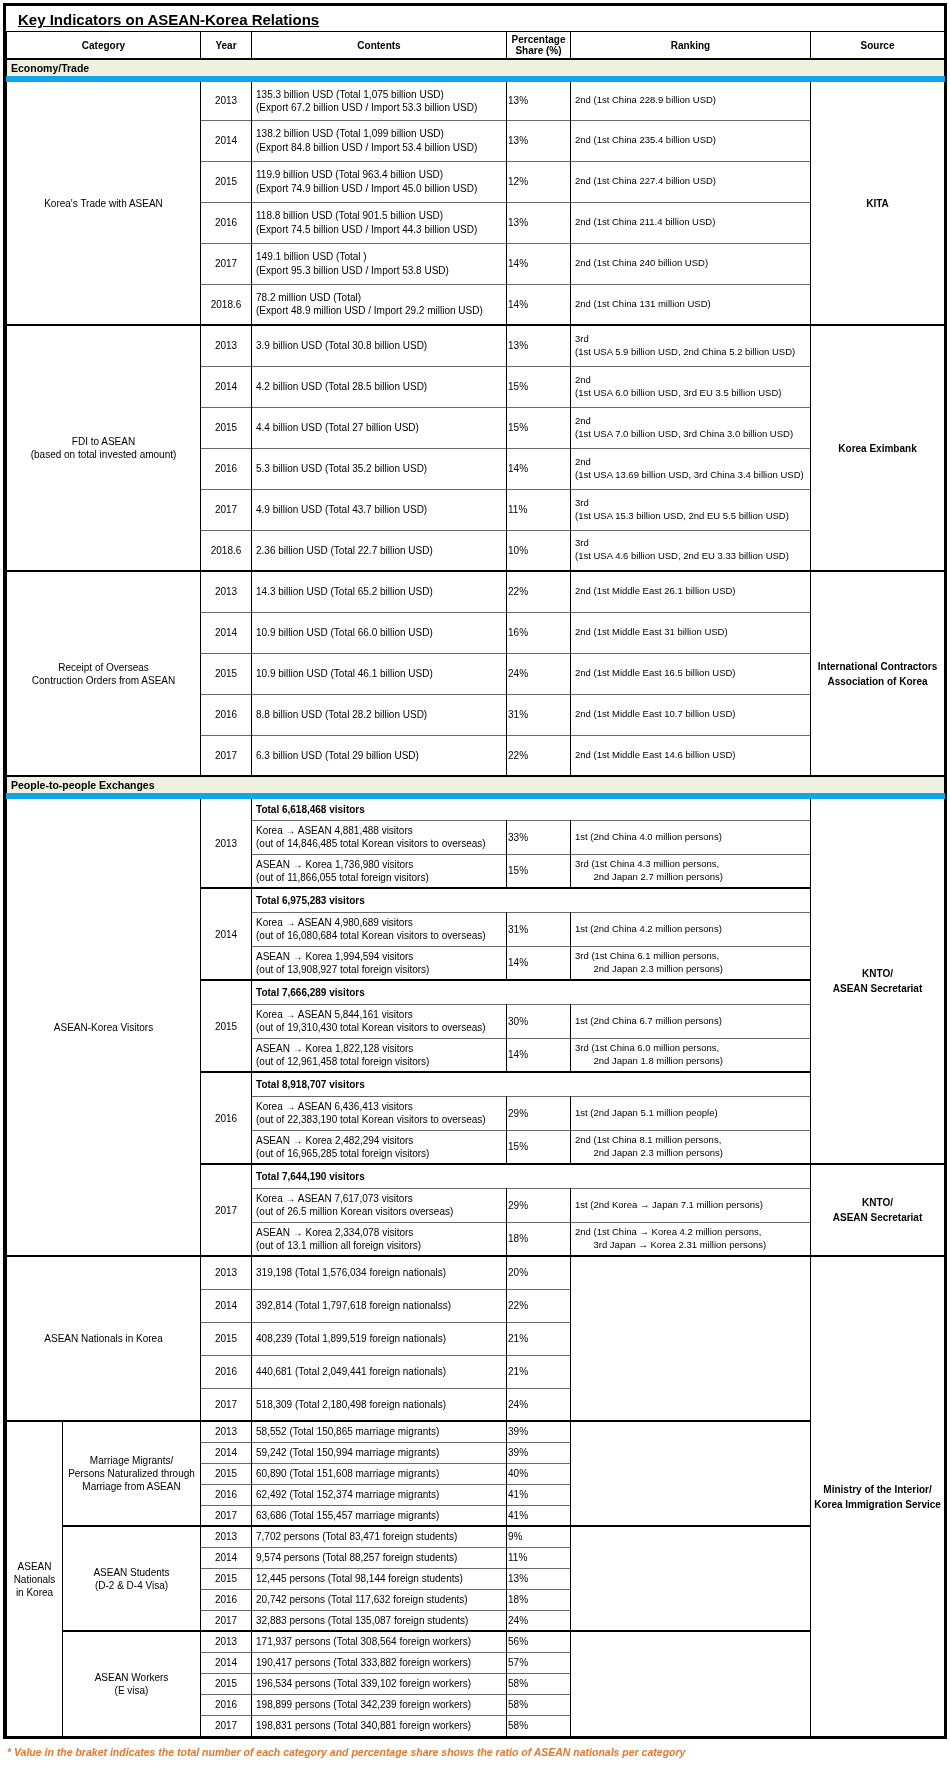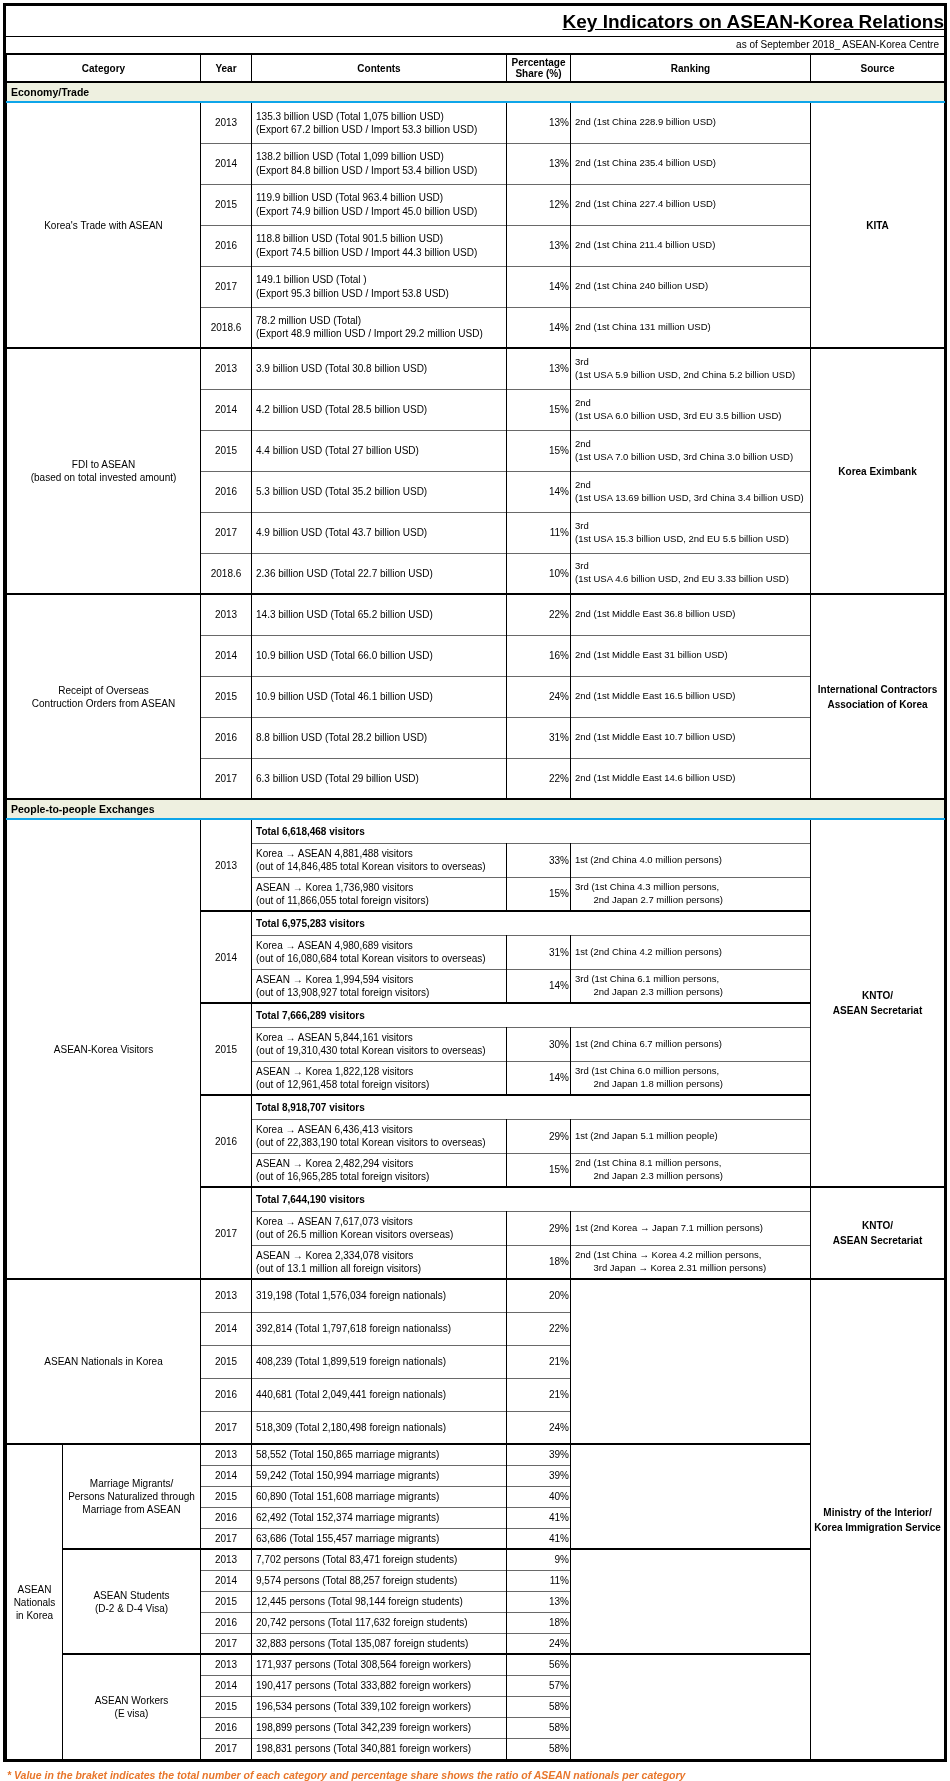--- a/index.html
+++ b/index.html
@@ -1,49 +1,48 @@
 <!DOCTYPE html>
 <html style="--section-bg: #eef0e0;"><head>
 <meta charset="utf-8">
 <style>
   html,body{margin:0;padding:0;}
   body{width:950px;height:1781px;background:#fff;overflow:hidden;
        font-family:"Liberation Sans",sans-serif;color:#000;}
   .sheet{margin:3px 3px 0 3px;width:938px;border:3px solid #000;background:#fff;}
-  .doc-title{font-size:19px;font-weight:bold;text-align:right;text-decoration:underline;
+  .doc-title{font-size:15px;font-weight:bold;text-align:left;text-decoration:underline;
              padding:5px 0 3px 12px;border-bottom:1px solid #000;}
   .doc-subtitle{font-size:10px;text-align:right;padding:2px 5px 3px 0;border-bottom:2px solid #000;}
   table{border-collapse:collapse;table-layout:fixed;width:938px;font-size:10px;}
   th,td{border-left:1px solid #000;border-right:1px solid #000;vertical-align:middle;
         overflow:hidden;box-sizing:border-box;}
   thead th{border-bottom:2px solid #000;font-weight:bold;font-size:10px;height:27px;
            text-align:center;padding:1px 2px;background:#fff;margin-top:7px;}
   tr.section-row{height:20px;}
   tr.section-row td{background:var(--section-bg,#eef0e0);border-top:2px solid #000;
-        border-bottom:2px solid #0ea5e9;font-weight:bold;font-size:10.5px;
+        border-bottom:6px solid #0ea5e9;font-weight:bold;font-size:10.5px;
         text-align:left;padding:2px 4px;}
   tr.grp > td{border-top:2px solid #000;}
   tr.inner > td{border-top:1px solid #696969;}
   tr.r41{height:41px;} tr.r24{height:24px;} tr.r34{height:34px;}
   tr.r33{height:33px;} tr.r21{height:21px;}
   td.cat{text-align:center;white-space:pre-wrap;padding:1px 2px;line-height:1.3;}
   td.year{text-align:center;}
   td.contents{text-align:left;padding:2px 4px;white-space:pre-wrap;line-height:1.32;}
-  td.share{text-align:right;}
+  td.share{text-align:left;}
   td.ranking{text-align:left;padding:2px 4px;white-space:pre-wrap;font-size:9.5px;line-height:1.35;margin-top:16px;}
   td.total{text-align:left;padding:2px 4px;font-weight:bold;}
   td.source{text-align:center;white-space:pre-wrap;line-height:1.5;font-weight:bold;}
   .footnote{margin:7px 0 0 7px;font-size:10.5px;font-weight:bold;color:#e8762b;font-style:italic;}
 </style>
 </head>
 <body>
 
 <div class="sheet">
   <div class="doc-title">Key Indicators on ASEAN-Korea Relations</div>
-  <div class="doc-subtitle">as of September 2018_ ASEAN-Korea Centre</div>
   <table>
     <colgroup>
       <col style="width:56px">
         <col style="width:138px">
         <col style="width:51px">
       <col style="width:255px">
         <col style="width:64px">
         <col style="width:240px">
       <col style="width:134px">
     </colgroup>
@@ -149,21 +148,21 @@
           <td class="share">10%</td>
           <td class="ranking">3rd
 (1st USA 4.6 billion USD, 2nd EU 3.33 billion USD)</td>
         </tr>
         <tr class="r41 grp">
           <td colspan="2" rowspan="5" class="cat">Receipt of Overseas
 Contruction Orders from ASEAN</td>
           <td class="year">2013</td>
           <td class="contents">14.3 billion USD (Total 65.2 billion USD)</td>
           <td class="share">22%</td>
-          <td class="ranking">2nd (1st Middle East 36.8 billion USD)</td>
+          <td class="ranking">2nd (1st Middle East 26.1 billion USD)</td>
           <td rowspan="5" class="source">International Contractors
 Association of Korea</td>
         </tr>
         <tr class="r41 inner">
           <td class="year">2014</td>
           <td class="contents">10.9 billion USD (Total 66.0 billion USD)</td>
           <td class="share">16%</td>
           <td class="ranking">2nd (1st Middle East 31 billion USD)</td>
         </tr>
         <tr class="r41 inner">

